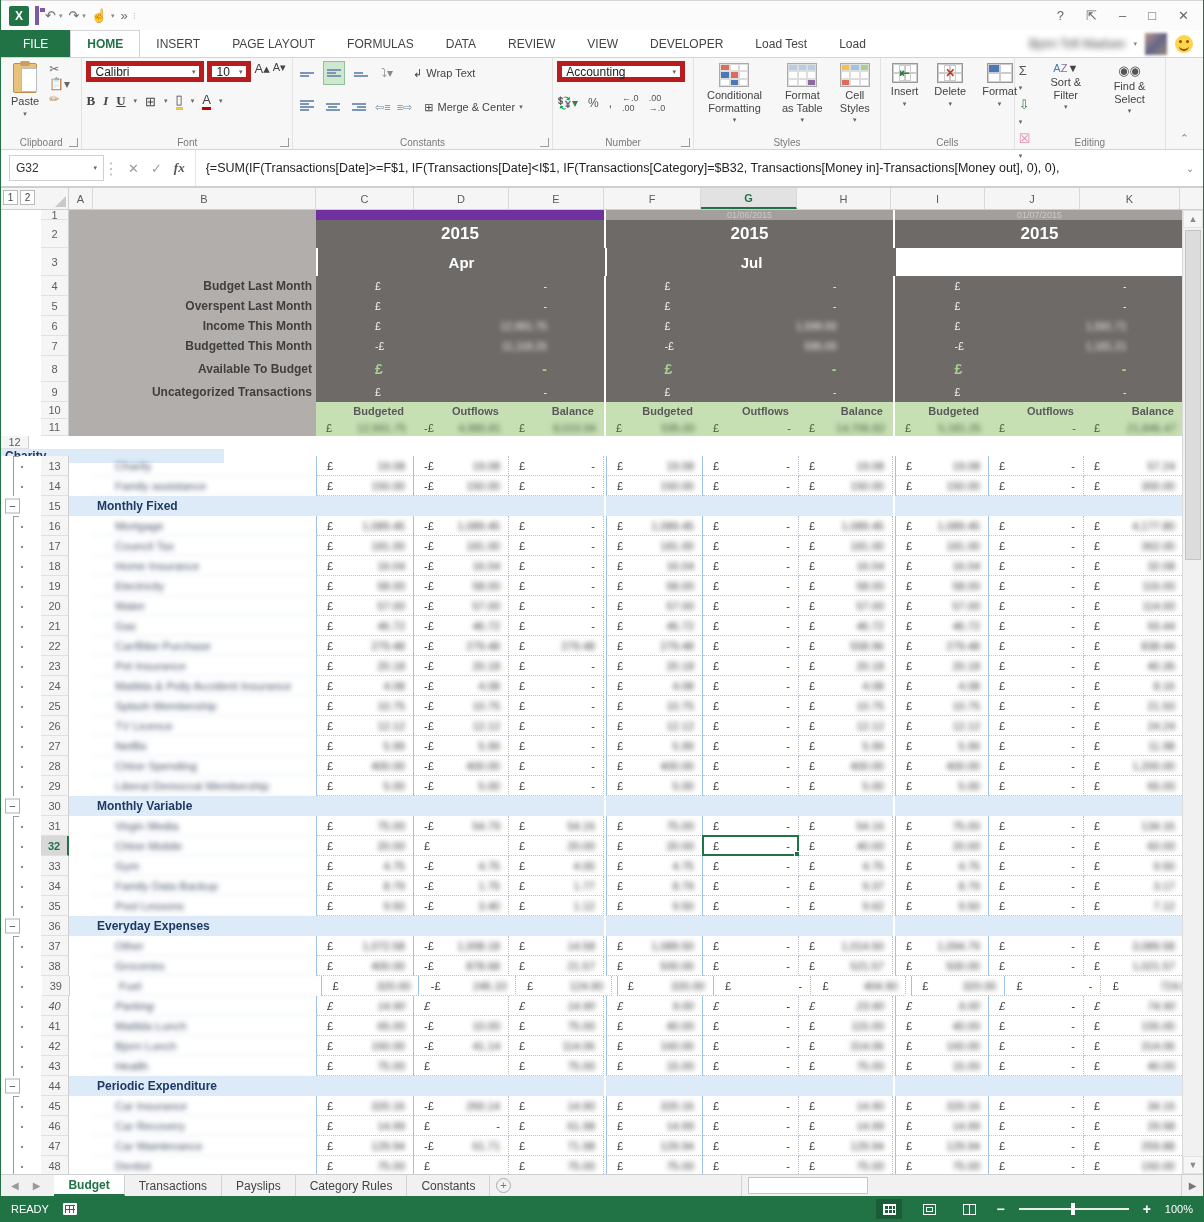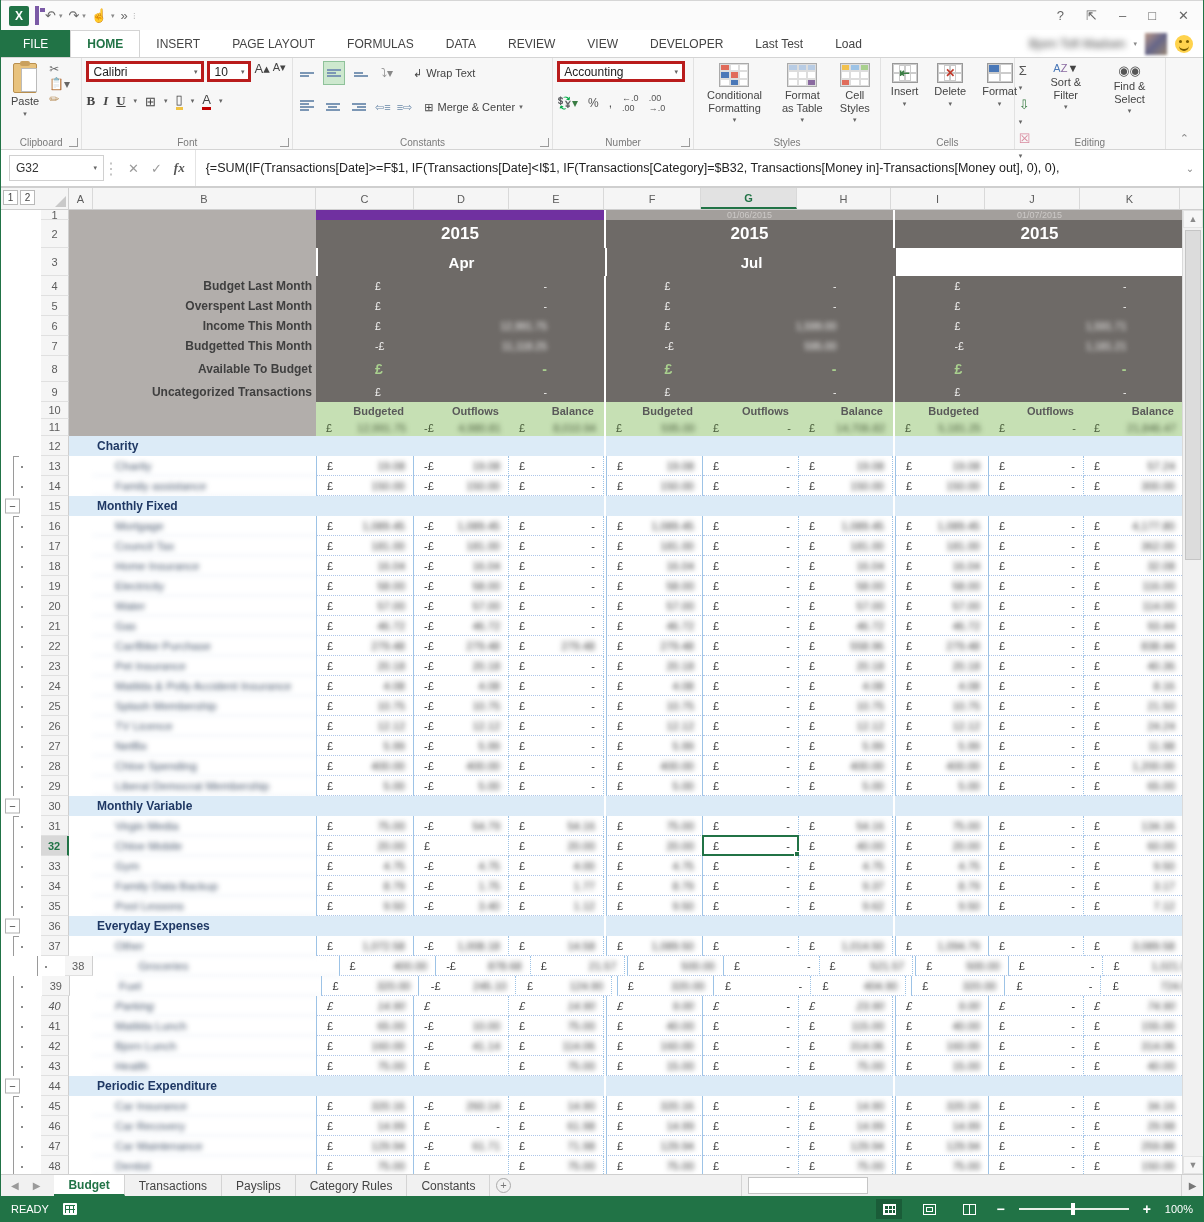--- a/index.html
+++ b/index.html
@@ -35,21 +35,21 @@
   .glabel { position:absolute; bottom:1px; left:0; right:0; text-align:center; font-size:10px; color:#7a7a7a; }
   .launcher { position:absolute; bottom:2px; right:3px; width:9px; height:9px; border-left:1px solid #9a9a9a; border-top:1px solid #9a9a9a; transform:rotate(180deg); font-size:7px; color:#9a9a9a;}
   .bigbtn { display:flex; flex-direction:column; align-items:center; justify-content:flex-start; font-size:11px; color:#444; padding:2px 6px; gap:2px;}
   .bigbtn .cap { text-align:center; line-height:1.15; }
   .dd { font-size:7px; color:#666; }
   .clipboard-icon { width:24px; height:30px; background:#e8c27d; border:1px solid #b98f4e; border-radius:2px; position:relative; }
   .clipboard-icon:before{content:"";position:absolute;left:6px;top:-3px;width:10px;height:5px;background:#c9a05e;border-radius:2px;}
   .clipboard-icon:after{content:"";position:absolute;left:7px;top:4px;width:14px;height:22px;background:#fff;border:1px solid #bbb;}
   .minicol { display:flex; flex-direction:column; gap:3px; padding-top:2px; }
   .mini { font-size:12px; color:#666; line-height:1; display:flex; align-items:center; gap:2px;}
-  .combo { border:3px solid #b91c1c; background:#fff; font-size:12px; color:#222; display:flex; align-items:center; justify-content:space-between; padding:1px 4px; height:21px;}
+  .combo { border:5px solid #b91c1c; background:#fff; font-size:12px; color:#222; display:flex; align-items:center; justify-content:space-between; padding:1px 4px; height:21px;}
   .fontrow { display:flex; gap:3px; }
   .fmtrow { display:flex; gap:8px; align-items:center; margin-top:6px; font-size:13px; color:#444; }
   .fmtrow b { font-family:"Liberation Serif",serif; }
   .alicon { display:inline-block; width:14px; }
   .alicon i { display:block; height:2px; background:#7c97b5; margin:1px 0; }
   .alicon i.s { width:9px; } .alicon i.f{width:14px;}
   .albtn { padding:2px 3px; }
   .albtn.sel { background:#cde8ce; border:1px solid #8fc29a; }
   .numicons { display:flex; gap:10px; align-items:center; margin-top:7px; font-size:12px; color:#555;}
   .stybtn .ic { width:30px; height:24px; display:grid; grid-template-columns:repeat(3,1fr); grid-auto-rows:1fr; border:1px solid #aaa; background:#fff; }
@@ -174,21 +174,21 @@
     <div id="rtabs" style="display:flex;align-items:flex-end;">
         <div class="file-tab">FILE</div>
         <div class="rtab active">HOME</div>
         <div class="rtab">INSERT</div>
         <div class="rtab">PAGE LAYOUT</div>
         <div class="rtab">FORMULAS</div>
         <div class="rtab">DATA</div>
         <div class="rtab">REVIEW</div>
         <div class="rtab">VIEW</div>
         <div class="rtab">DEVELOPER</div>
-        <div class="rtab">Last Test</div>
+        <div class="rtab">Load Test</div>
         <div class="rtab">Load</div>
       </div>
     <div class="account">
       <span class="acct-name">Bjorn Toft Madsen</span>
       <span style="font-size:7px;color:#888;">▾</span>
       <span class="avatar"></span>
       <span class="smiley"></span>
     </div>
   </div>
 
@@ -661,21 +661,21 @@
           </div>
           <div class="acc grn greenbg" style="width: 95px;">
             <div class="cur">£</div>
             <div class="val">-</div>
           </div>
           <div class="acc grn greenbg" style="width: 100px;">
             <div class="cur">£</div>
             <div class="val blur">21,846.47</div>
           </div>
         </div>
-        <div class="grow" style="height: 20px;">
+        <div class="grow" style="height: 20px; flex-direction: column;">
           <div class="gutter"></div>
           <div class="rhdr" style="height: 20px;">12</div>
           <div class="secrow" style="width: 24px;"></div>
           <div class="secrow seclabel" style="width: 223px;">Charity</div>
           <div class="secrow" style="width: 288px;"></div>
           <div class="gap"></div>
           <div class="secrow" style="width: 287px;"></div>
           <div class="gap"></div>
           <div class="secrow" style="width: 289px;"></div>
         </div>
@@ -1752,21 +1752,21 @@
           </div>
           <div class="acc vcell cmid" style="width: 95px;">
             <div class="cur">£</div>
             <div class="val">-</div>
           </div>
           <div class="acc vcell cmid" style="width: 100px;">
             <div class="cur">£</div>
             <div class="val blur">3,089.58</div>
           </div>
         </div>
-        <div class="grow" style="height: 20px; padding-left: 24px;">
+        <div class="grow" style="height: 20px;">
           <div class="gutter">
             <div class="bracket"></div>
             <div class="dot"></div>
           </div>
           <div class="rhdr" style="height: 20px;">38</div>
           <div style="width: 24px;"></div>
           <div class="itemlabel blur2" style="width: 223px;">Groceries</div>
           <div class="acc vcell cfirst" style="width: 98px;">
             <div class="cur">£</div>
             <div class="val blur">400.00</div>

